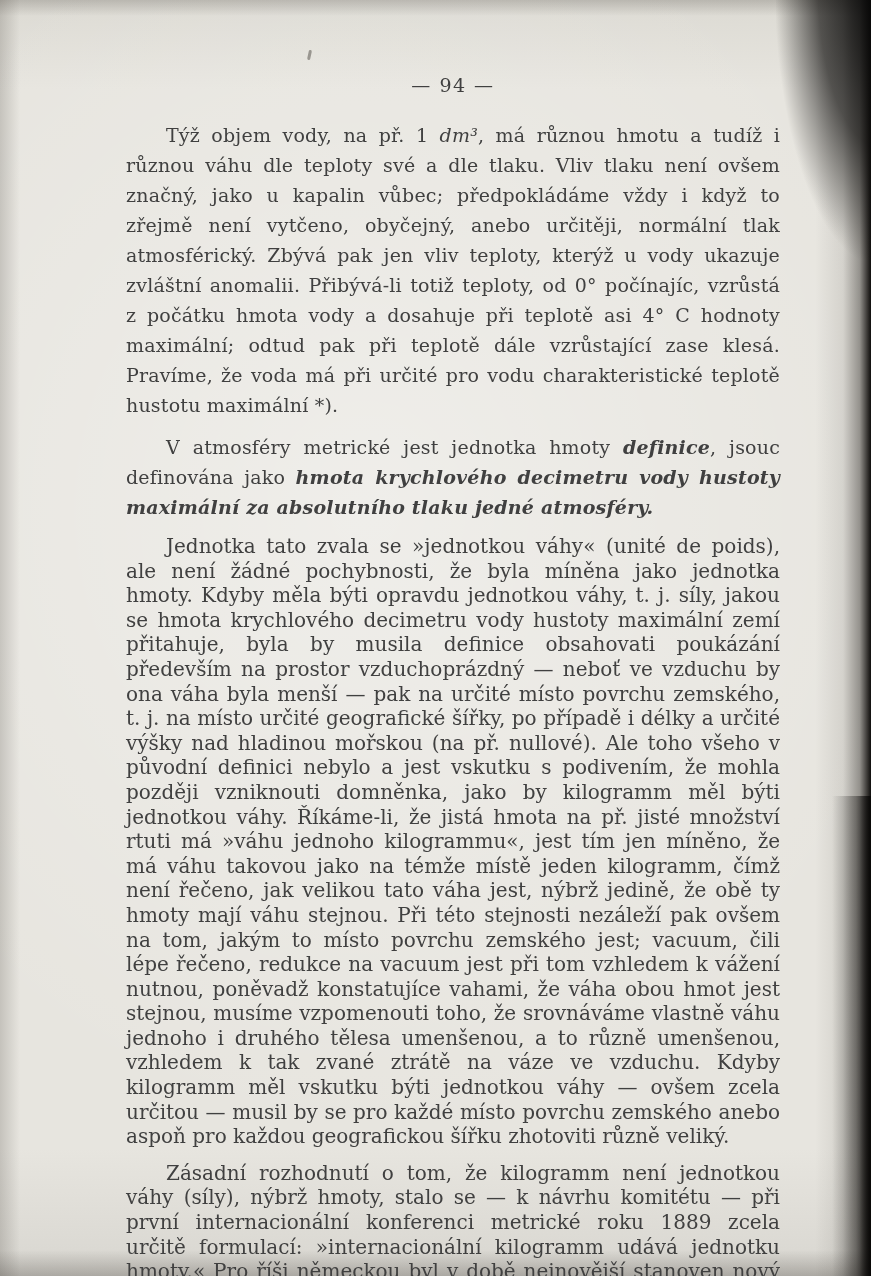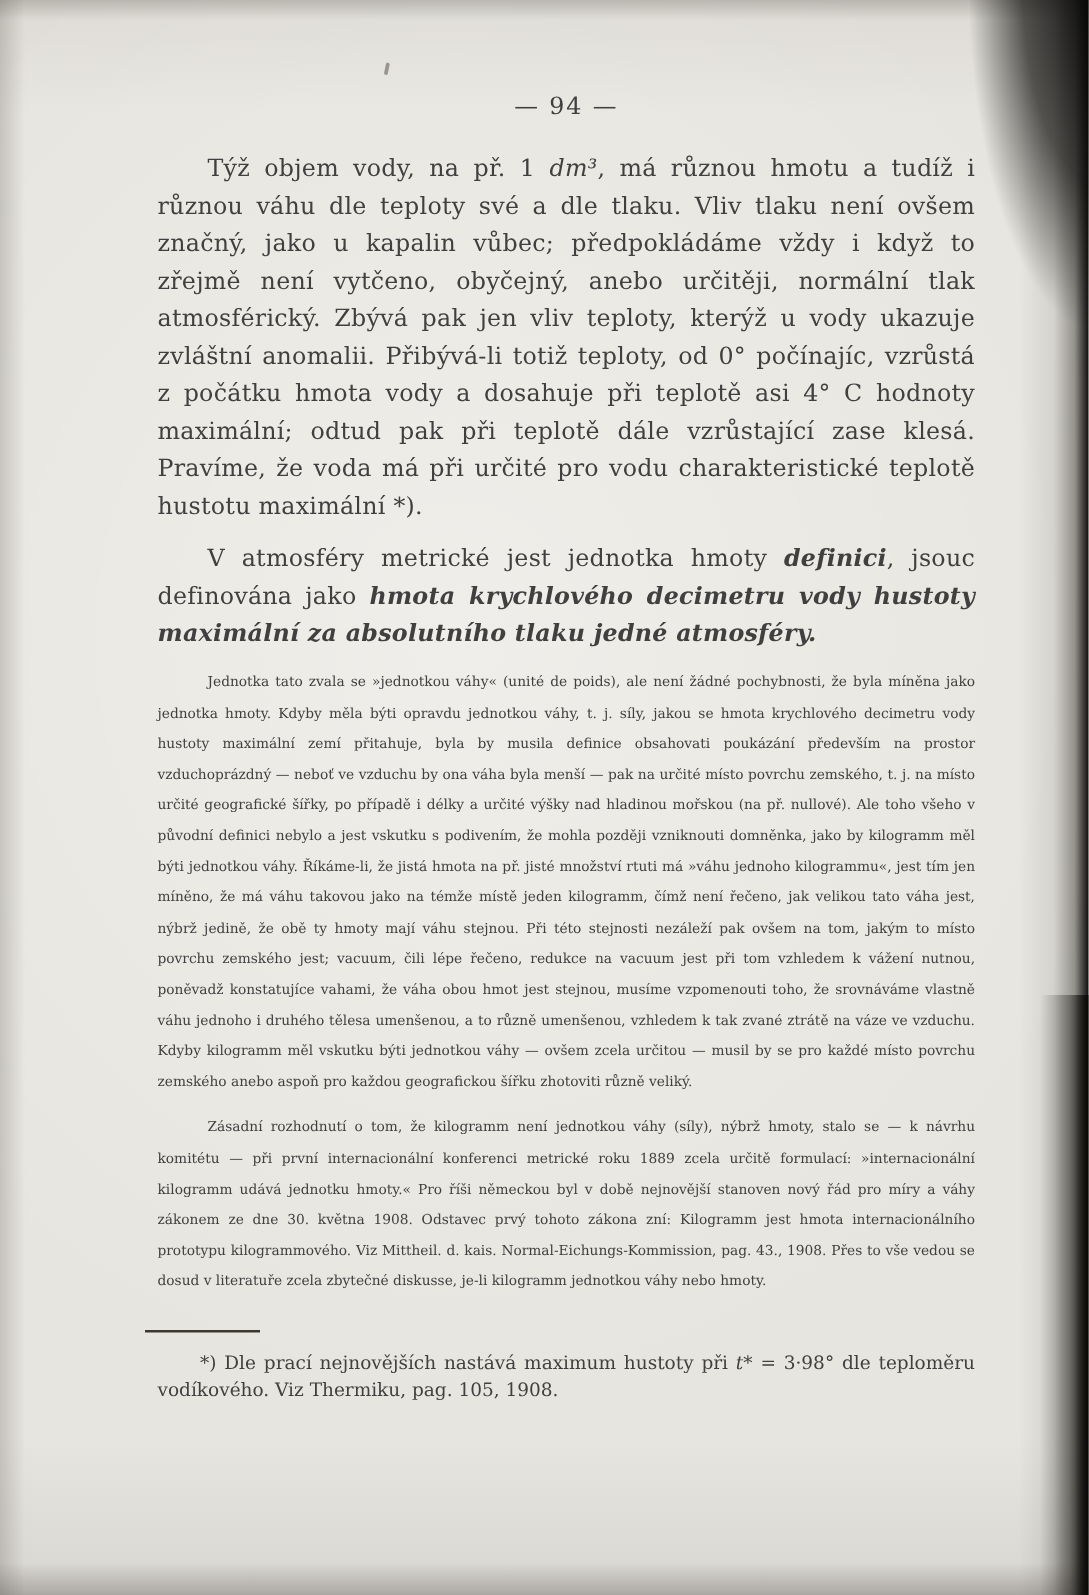--- a/index.html
+++ b/index.html
@@ -82,21 +82,21 @@
     margin: 12px;
     text-align: justify;
     text-indent: 40px;
   }
   .para.large {
     font-size: 19px;
     line-height: 30px;
     letter-spacing: 0.2px;
   }
   .para.medium {
-    font-size: 11px;
+    font-size: 20px;
     line-height: 24.6px;
   }
   .it { font-style: italic; }
   .bd { font-weight: bold; }
   .footnote-block {
     margin-top: 26px;
   }
   .footnote-rule {
     width: 92px;
     border: none;
@@ -120,21 +120,21 @@
   <div class="edge-right"></div>
   <div class="corner-top-right"></div>
   <div class="corner-bottom-right"></div>
   <div class="paper-mark"></div>
 
   <div class="content">
     <div class="page-number">— 94 —</div>
 
     <div>
         <p class="para large"><span>Týž objem vody, na př. 1 </span><span class="it">dm³</span><span>, má různou hmotu a tudíž i různou váhu dle teploty své a dle tlaku. Vliv tlaku není ovšem značný, jako u kapalin vůbec; předpokládáme vždy i když to zřejmě není vytčeno, obyčejný, anebo určitěji, normální tlak atmosférický. Zbývá pak jen vliv teploty, kterýž u vody ukazuje zvláštní anomalii. Přibývá-li totiž teploty, od 0° počínajíc, vzrůstá z počátku hmota vody a dosahuje při teplotě asi 4° C hodnoty maximální; odtud pak při teplotě dále vzrůstající zase klesá. Pravíme, že voda má při určité pro vodu charakteristické teplotě hustotu maximální *).</span></p>
-        <p class="para large"><span>V atmosféry metrické jest jednotka hmoty </span><span class="it bd">definici</span><span>, jsouc definována jako </span><span class="it bd">hmota krychlového decimetru vody hustoty maximální za absolutního tlaku jedné atmosféry.</span></p>
+        <p class="para large"><span>V atmosféry metrické jest jednotka hmoty </span><span class="it bd">definice</span><span>, jsouc definována jako </span><span class="it bd">hmota krychlového decimetru vody hustoty maximální za absolutního tlaku jedné atmosféry.</span></p>
         <p class="para medium"><span>Jednotka tato zvala se »jednotkou váhy« (unité de poids), ale není žádné pochybnosti, že byla míněna jako jednotka hmoty. Kdyby měla býti opravdu jednotkou váhy, t. j. síly, jakou se hmota krychlového decimetru vody hustoty maximální zemí přitahuje, byla by musila definice obsahovati poukázání především na prostor vzduchoprázdný — neboť ve vzduchu by ona váha byla menší — pak na určité místo povrchu zemského, t. j. na místo určité geografické šířky, po případě i délky a určité výšky nad hladinou mořskou (na př. nullové). Ale toho všeho v původní definici nebylo a jest vskutku s podivením, že mohla později vzniknouti domněnka, jako by kilogramm měl býti jednotkou váhy. Říkáme-li, že jistá hmota na př. jisté množství rtuti má »váhu jednoho kilogrammu«, jest tím jen míněno, že má váhu takovou jako na témže místě jeden kilogramm, čímž není řečeno, jak velikou tato váha jest, nýbrž jedině, že obě ty hmoty mají váhu stejnou. Při této stejnosti nezáleží pak ovšem na tom, jakým to místo povrchu zemského jest; vacuum, čili lépe řečeno, redukce na vacuum jest při tom vzhledem k vážení nutnou, poněvadž konstatujíce vahami, že váha obou hmot jest stejnou, musíme vzpomenouti toho, že srovnáváme vlastně váhu jednoho i druhého tělesa umenšenou, a to různě umenšenou, vzhledem k tak zvané ztrátě na váze ve vzduchu. Kdyby kilogramm měl vskutku býti jednotkou váhy — ovšem zcela určitou — musil by se pro každé místo povrchu zemského anebo aspoň pro každou geografickou šířku zhotoviti různě veliký.</span></p>
         <p class="para medium"><span>Zásadní rozhodnutí o tom, že kilogramm není jednotkou váhy (síly), nýbrž hmoty, stalo se — k návrhu komitétu — při první internacionální konferenci metrické roku 1889 zcela určitě formulací: »internacionální kilogramm udává jednotku hmoty.« Pro říši německou byl v době nejnovější stanoven nový řád pro míry a váhy zákonem ze dne 30. května 1908. Odstavec prvý tohoto zákona zní: Kilogramm jest hmota internacionálního prototypu kilogrammového. Viz Mittheil. d. kais. Normal-Eichungs-Kommission, pag. 43., 1908. Přes to vše vedou se dosud v literatuře zcela zbytečné diskusse, je-li kilogramm jednotkou váhy nebo hmoty.</span></p>
       </div>
 
     <div class="footnote-block">
       <hr class="footnote-rule">
       <div>
           <p class="para small"><span>*) Dle prací nejnovějších nastává maximum hustoty při </span><span class="it">t</span><span>* = 3·98° dle teploměru vodíkového. Viz Thermiku, pag. 105, 1908.</span></p>
         </div>
     </div>

